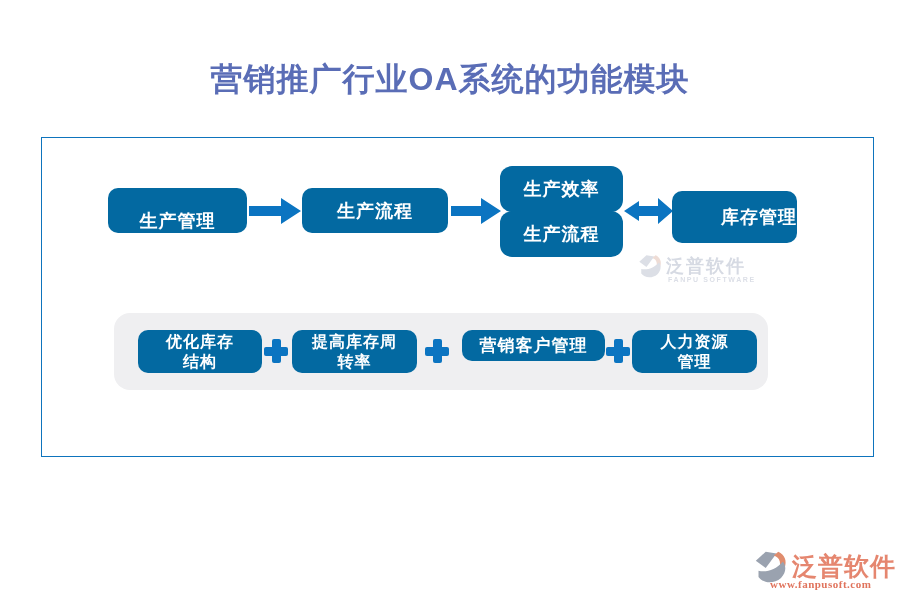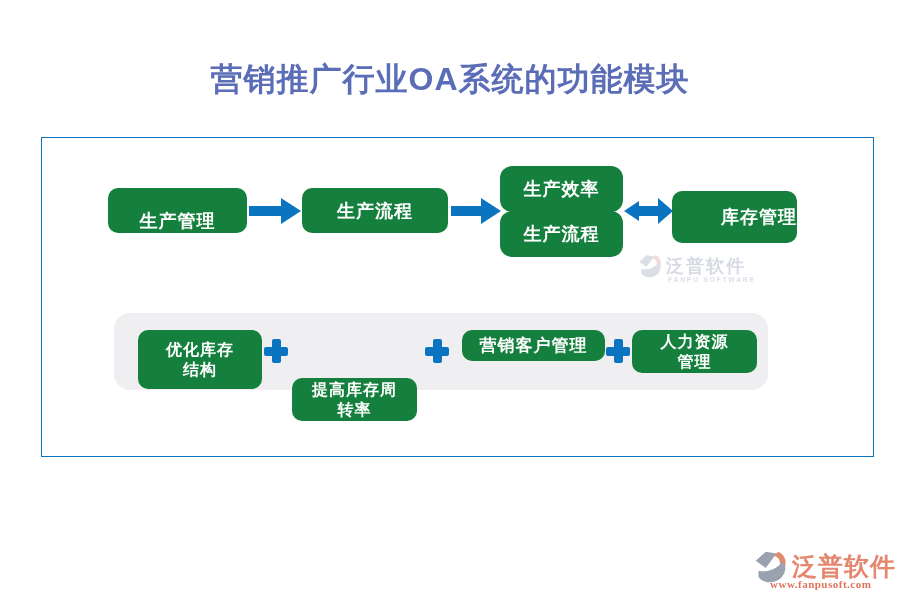--- a/index.html
+++ b/index.html
@@ -9,21 +9,21 @@
   }
   .title{
     position:absolute;left:0;top:62px;width:900px;height:34px;line-height:34px;
     text-align:center;font-size:32px;font-weight:bold;color:#5a6db6;letter-spacing:1px;
   }
   .frame{
     position:absolute;left:41px;top:137px;width:831px;height:318px;
     border:1.5px solid #0e74bd;background:#ffffff;
   }
   .node{
-    position:absolute;background:#15803d;color:#ffffff;font-weight:bold;
+    position:absolute;background:#0369a1;color:#ffffff;font-weight:bold;
     border-radius:10px;display:flex;align-items:center;justify-content:center;
     text-align:center;font-size:18px;letter-spacing:1px;
   }
   .node.stacked{border-radius:12px;}
   .node .lines{line-height:20px;font-size:16px;}
   .arrow{position:absolute;}
   .plus{position:absolute;width:24px;height:24px;}
   .plus .bar-v{position:absolute;left:7.5px;top:0;width:9px;height:24px;background:#0b74c1;border-radius:2px;}
   .plus .bar-h{position:absolute;left:0;top:7.5px;width:24px;height:9px;background:#0b74c1;border-radius:2px;}
   .group-bg{
@@ -85,33 +85,33 @@
       <path d="M13 2 L25 4 L13 20 L2 12 Z" fill="#dcdfe6"></path>
       <path d="M27 2 C34 5 37 12 34 20 L27 25 C31 15 29 8 22 6 Z" fill="#eedcd5"></path>
       <path d="M5 23 C14 25 24 22 32 13 C36 17 36 25 30 31 C22 38 10 37 5 30 Z" fill="#dcdfe6"></path>
     </svg>
     <span class="wm-brand">泛普软件</span>
     <span class="wm-sub">FANPU SOFTWARE</span>
   </div>
 
   <div class="group-bg"></div>
 
-  <div class="node" style="left:138px;top:330px;width:124px;height:59px;">
+  <div class="node" style="left:138px;top:330px;width:124px;height:43px;">
     <div class="lines">
       <div>优化库存</div>
       <div>结构</div>
     </div>
   </div>
 
   <div class="plus" style="left:264px;top:339px;">
     <div class="bar-v"></div>
       <div class="bar-h"></div>
   </div>
 
-  <div class="node" style="left:292px;top:330px;width:125px;height:43px;margin-top:48px;">
+  <div class="node" style="left:292px;top:330px;width:125px;height:43px;">
     <div class="lines">
       <div>提高库存周</div>
       <div>转率</div>
     </div>
   </div>
 
   <div class="plus" style="left:425px;top:339px;">
     <div class="bar-v"></div>
       <div class="bar-h"></div>
   </div>

